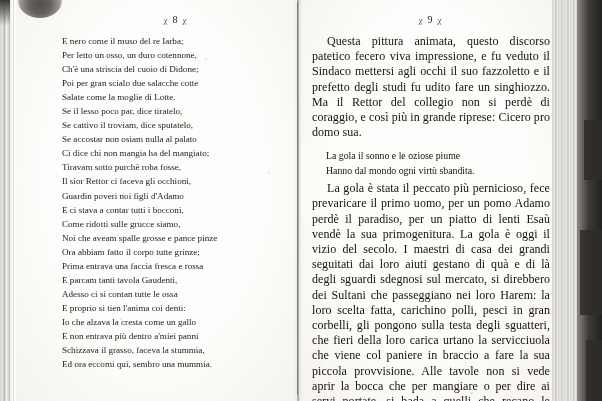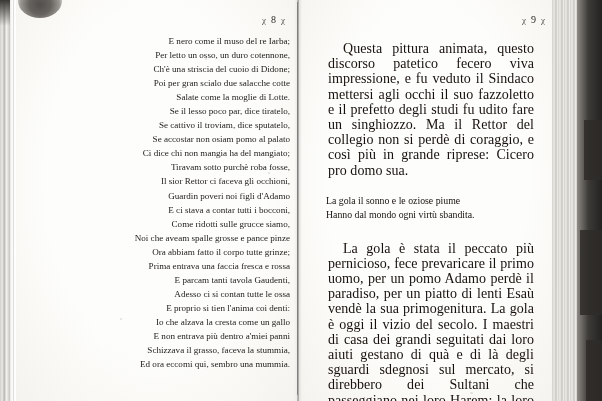--- a/index.html
+++ b/index.html
@@ -142,21 +142,21 @@
 
   
   .page {
     position: absolute;
     color: #1b1a18;
   }
   .page-left  { left: 62px;  top: 14px; width: 228px; }
   .page-right { left: 312px; top: 14px; width: 238px; }
 
   .folio {
-    text-align: right;
+    text-align: center;
     font-size: 10px;
     letter-spacing: 2px;
     color: #2a2826;
     margin: 0 0 9px 0;
     white-space: nowrap;
   }
   .folio .orn {
     font-size: 9px;
     color: #5a5854;
     padding: 0 3px;
@@ -164,39 +164,39 @@
 
   
   .verse {
     margin: 0;
     padding: 0;
     list-style: none;
   }
   .verse li {
     font-size: 9.1px;
     line-height: 14.05px;
-    text-align: right;
+    text-align: left;
     white-space: nowrap;
     color: #1d1b19;
   }
 
   
   .prose p {
-    margin: 16px;
-    font-size: 14px;
+    margin: 0;
+    font-size: 12px;
     line-height: 15.2px;
     text-align: justify;
     text-indent: 15px;
     color: #17100c;
     letter-spacing: .05px;
   }
   .prose p.cont { text-indent: 15px; }
 
   .quote {
-    margin: 9px 0 18px 0;
+    margin: 9px 0 3px 0;
     padding-left: 14px;
   }
   .quote div {
     font-size: 9.8px;
     line-height: 14.4px;
     white-space: nowrap;
     color: #17100c;
   }
 
   
@@ -241,21 +241,21 @@
   <div class="page page-left">
     <div class="folio"><span class="orn">χ</span><span>8</span><span class="orn">χ</span></div>
     <ul class="verse">
       <li>E nero come il muso del re Iarba;</li>
       <li>Per letto un osso, un duro cotennone,</li>
       <li>Ch'è una striscia del cuoio di Didone;</li>
       <li>Poi per gran scialo due salacche cotte</li>
       <li>Salate come la moglie di Lotte.</li>
       <li>Se il lesso poco par, dice tiratelo,</li>
       <li>Se cattivo il troviam, dice sputatelo,</li>
-      <li>Se accostar non osiam pomo al palato</li>
+      <li>Se accostar non osiam nulla al palato</li>
       <li>Ci dice chi non mangia ha del mangiato;</li>
       <li>Tiravam sotto purchè roba fosse,</li>
       <li>Il sior Rettor ci faceva gli occhioni,</li>
       <li>Guardin poveri noi figli d'Adamo</li>
       <li>E ci stava a contar tutti i bocconi,</li>
       <li>Come ridotti sulle grucce siamo,</li>
       <li>Noi che aveam spalle grosse e pance pinze</li>
       <li>Ora abbiam fatto il corpo tutte grinze;</li>
       <li>Prima entrava una faccia fresca e rossa</li>
       <li>E parcam tanti tavola Gaudenti,</li>

